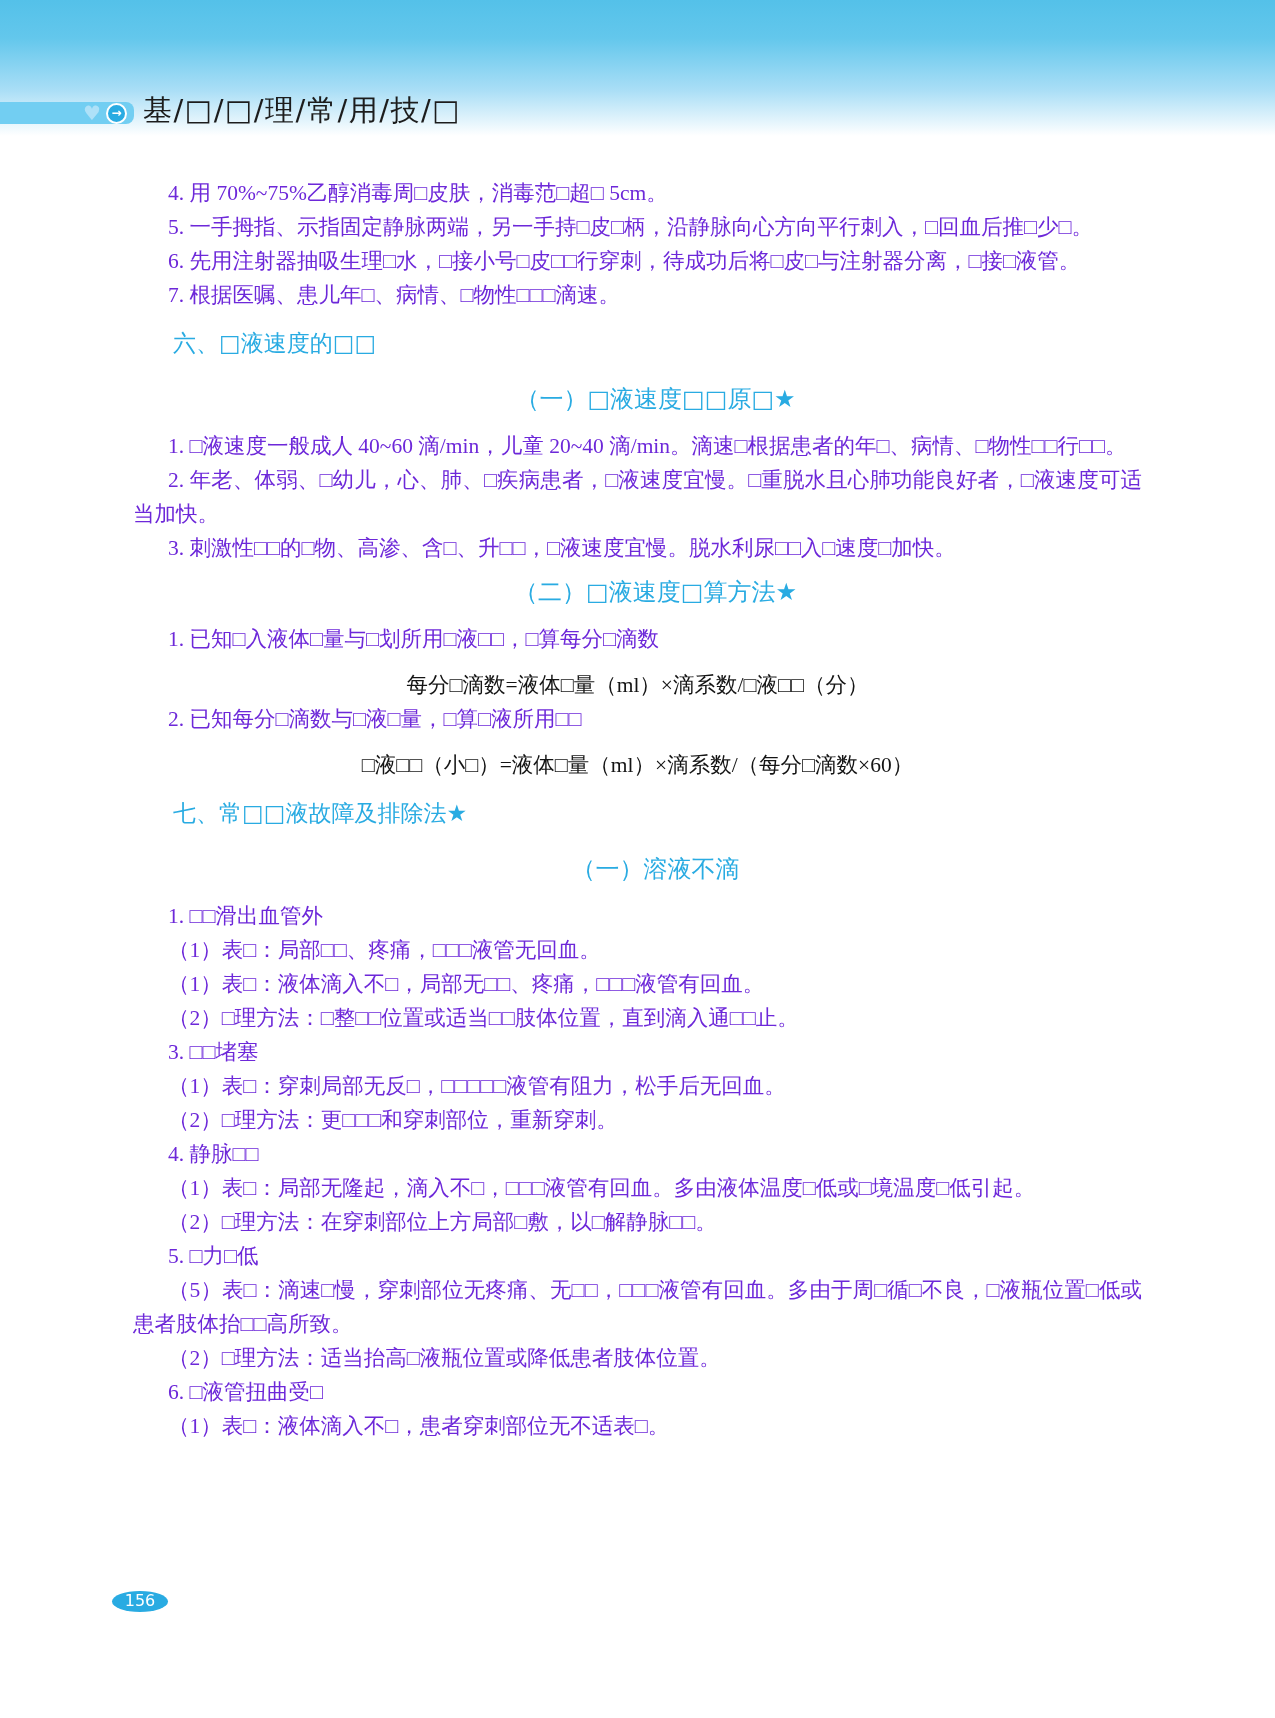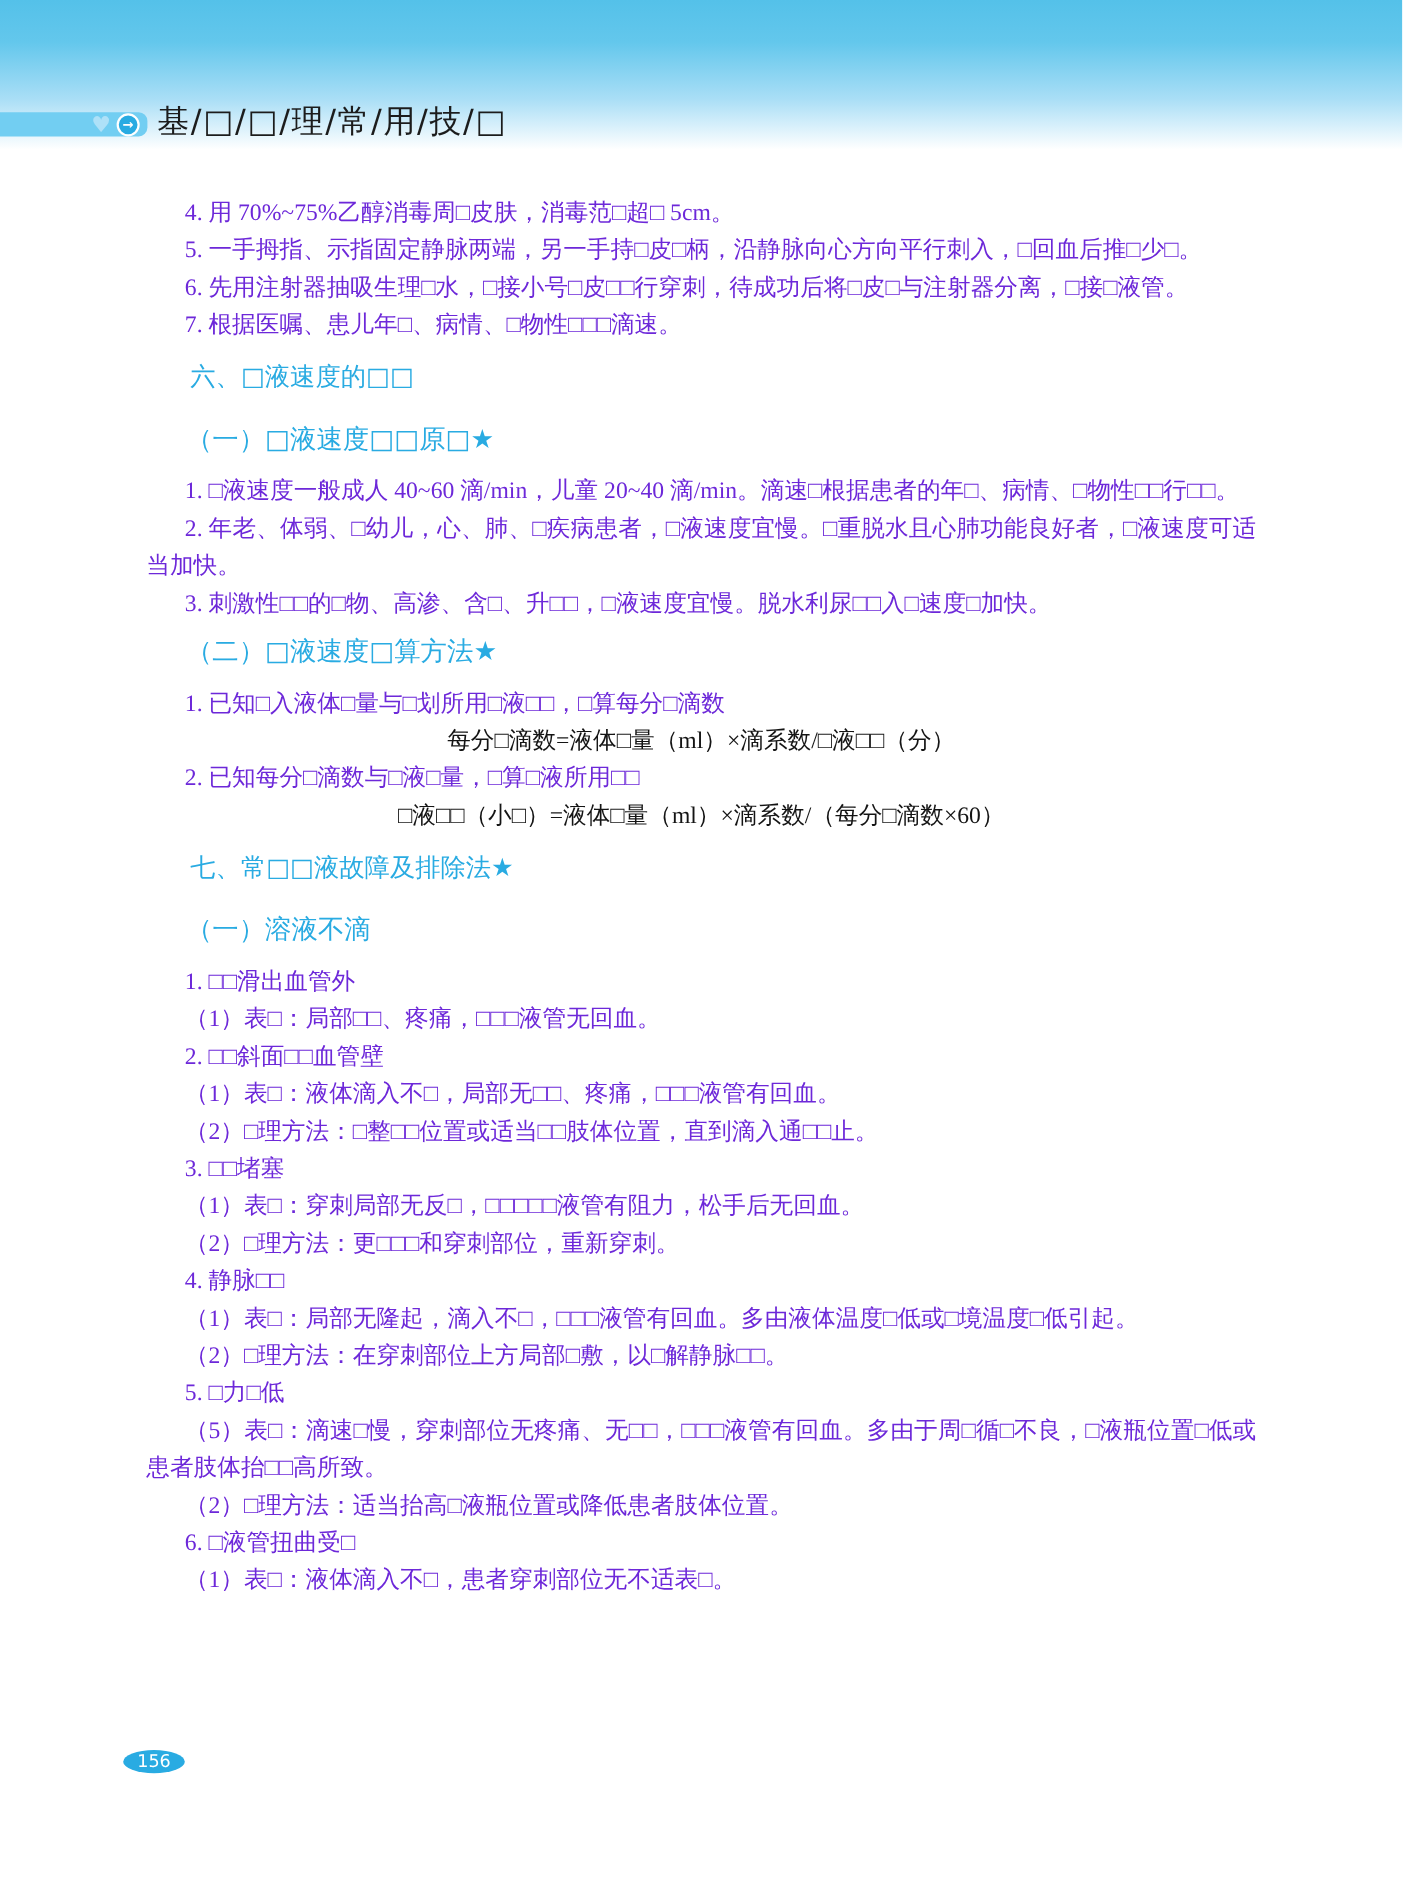--- a/index.html
+++ b/index.html
@@ -71,26 +71,28 @@
     font-weight:500;
     margin:14px 0 22px 0;
   }
   .h2{
     font-family:"DejaVu Sans",sans-serif;
     font-size:24px;line-height:34px;
     color:var(--accent);
     text-indent:36px;
     font-weight:500;
     margin:10px 0 13px 0;
+    text-align:center;
   }
   .formula{
     font-size:21.5px;line-height:34px;
     text-align:center;
     text-indent:0;
     color:#141414;
+    margin-top:12px;
   }
   .page-badge{
     position:absolute;left:112px;top:1591px;
     width:56px;height:21px;
     background:var(--accent);
     border-radius:50%;
     color:#ffffff;
     display:flex;align-items:flex-start;justify-content:center;
     font-size:16px;
     font-family:"DejaVu Sans",sans-serif;
@@ -122,21 +124,20 @@
       <div class="blk p">3. 刺激性□□的□物、高渗、含□、升□□，□液速度宜慢。脱水利尿□□入□速度□加快。</div>
       <div class="blk h2">（二）□液速度□算方法★</div>
       <div class="blk p">1. 已知□入液体□量与□划所用□液□□，□算每分□滴数</div>
       <div class="blk formula">每分□滴数=液体□量（ml）×滴系数/□液□□（分）</div>
       <div class="blk p">2. 已知每分□滴数与□液□量，□算□液所用□□</div>
       <div class="blk formula">□液□□（小□）=液体□量（ml）×滴系数/（每分□滴数×60）</div>
       <div class="blk h1">七、常□□液故障及排除法★</div>
       <div class="blk h2">（一）溶液不滴</div>
       <div class="blk p">1. □□滑出血管外</div>
       <div class="blk p">（1）表□：局部□□、疼痛，□□□液管无回血。</div>
-      <div class="blk p">2. □□斜面□□血管壁</div>
       <div class="blk p">（1）表□：液体滴入不□，局部无□□、疼痛，□□□液管有回血。</div>
       <div class="blk p">（2）□理方法：□整□□位置或适当□□肢体位置，直到滴入通□□止。</div>
       <div class="blk p">3. □□堵塞</div>
       <div class="blk p">（1）表□：穿刺局部无反□，□□□□□液管有阻力，松手后无回血。</div>
       <div class="blk p">（2）□理方法：更□□□和穿刺部位，重新穿刺。</div>
       <div class="blk p">4. 静脉□□</div>
       <div class="blk p">（1）表□：局部无隆起，滴入不□，□□□液管有回血。多由液体温度□低或□境温度□低引起。</div>
       <div class="blk p">（2）□理方法：在穿刺部位上方局部□敷，以□解静脉□□。</div>
       <div class="blk p">5. □力□低</div>
       <div class="blk p">（5）表□：滴速□慢，穿刺部位无疼痛、无□□，□□□液管有回血。多由于周□循□不良，□液瓶位置□低或患者肢体抬□□高所致。</div>

